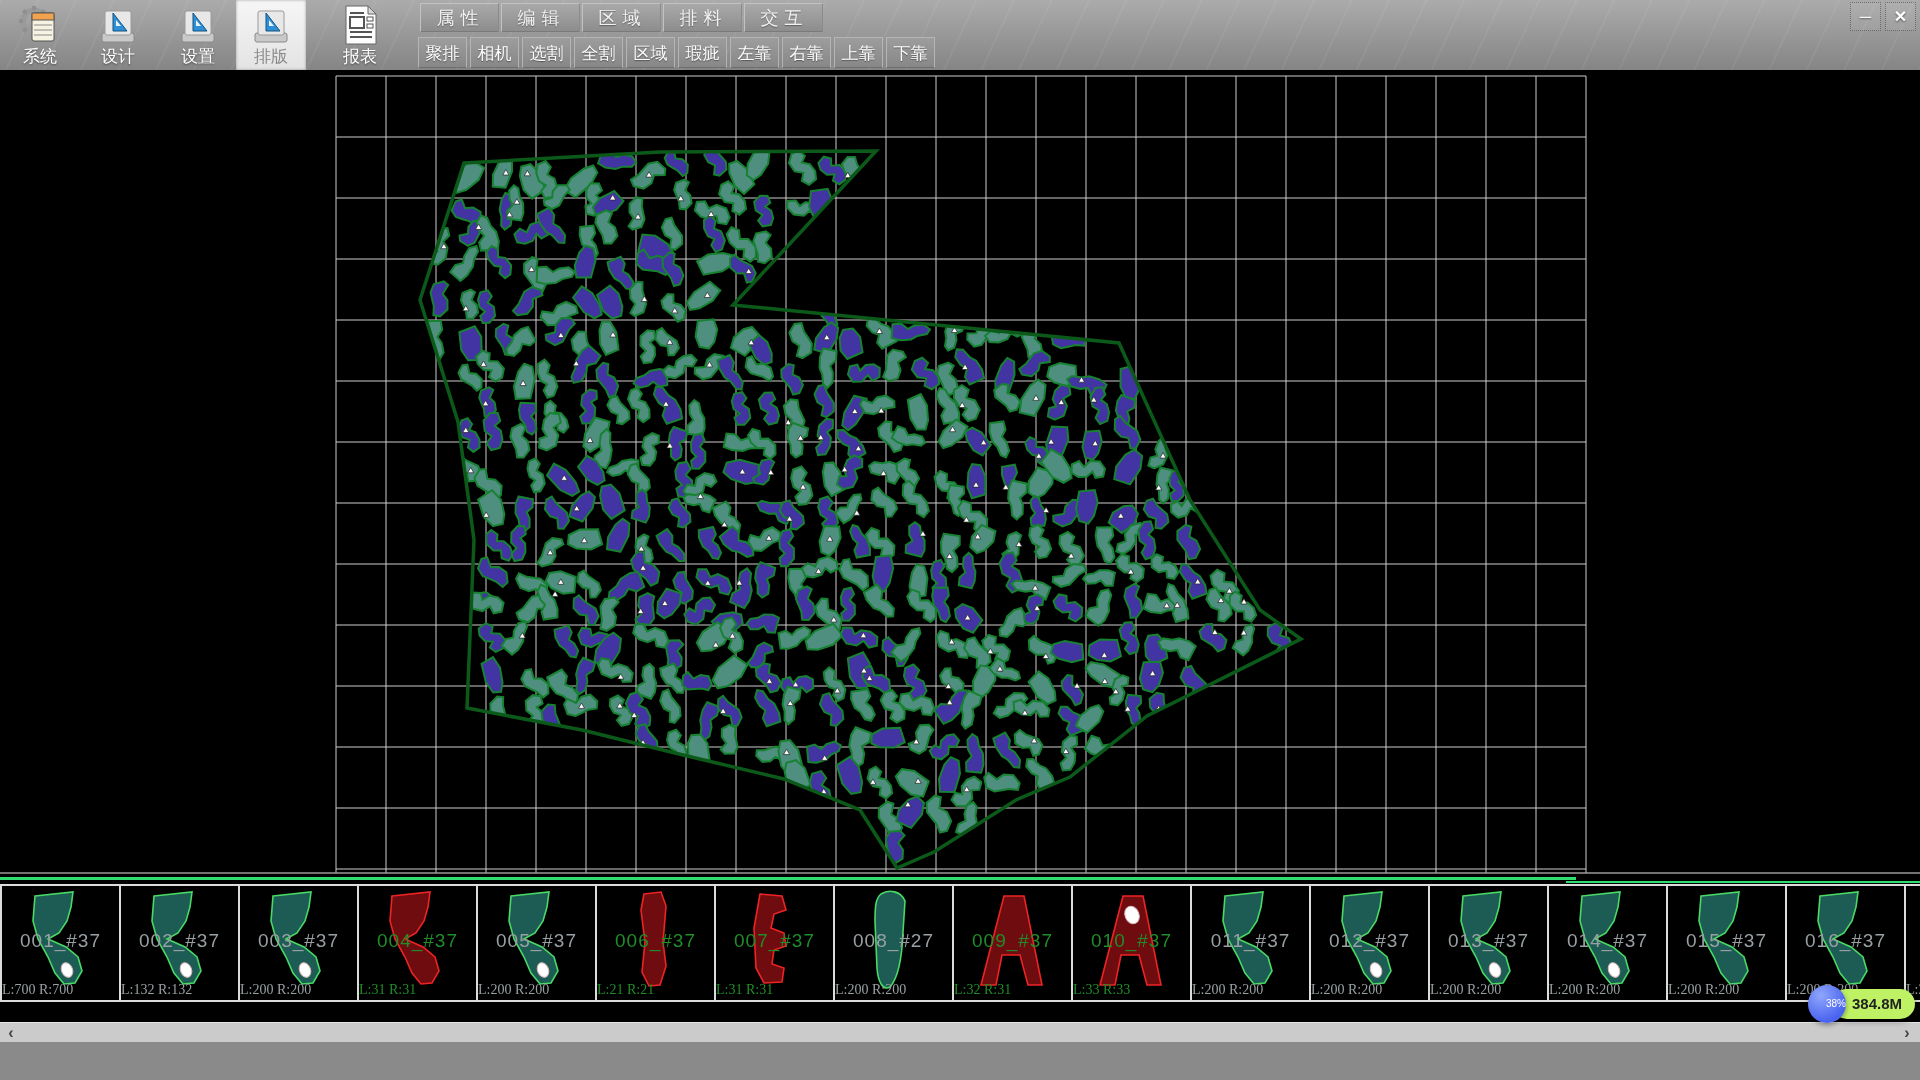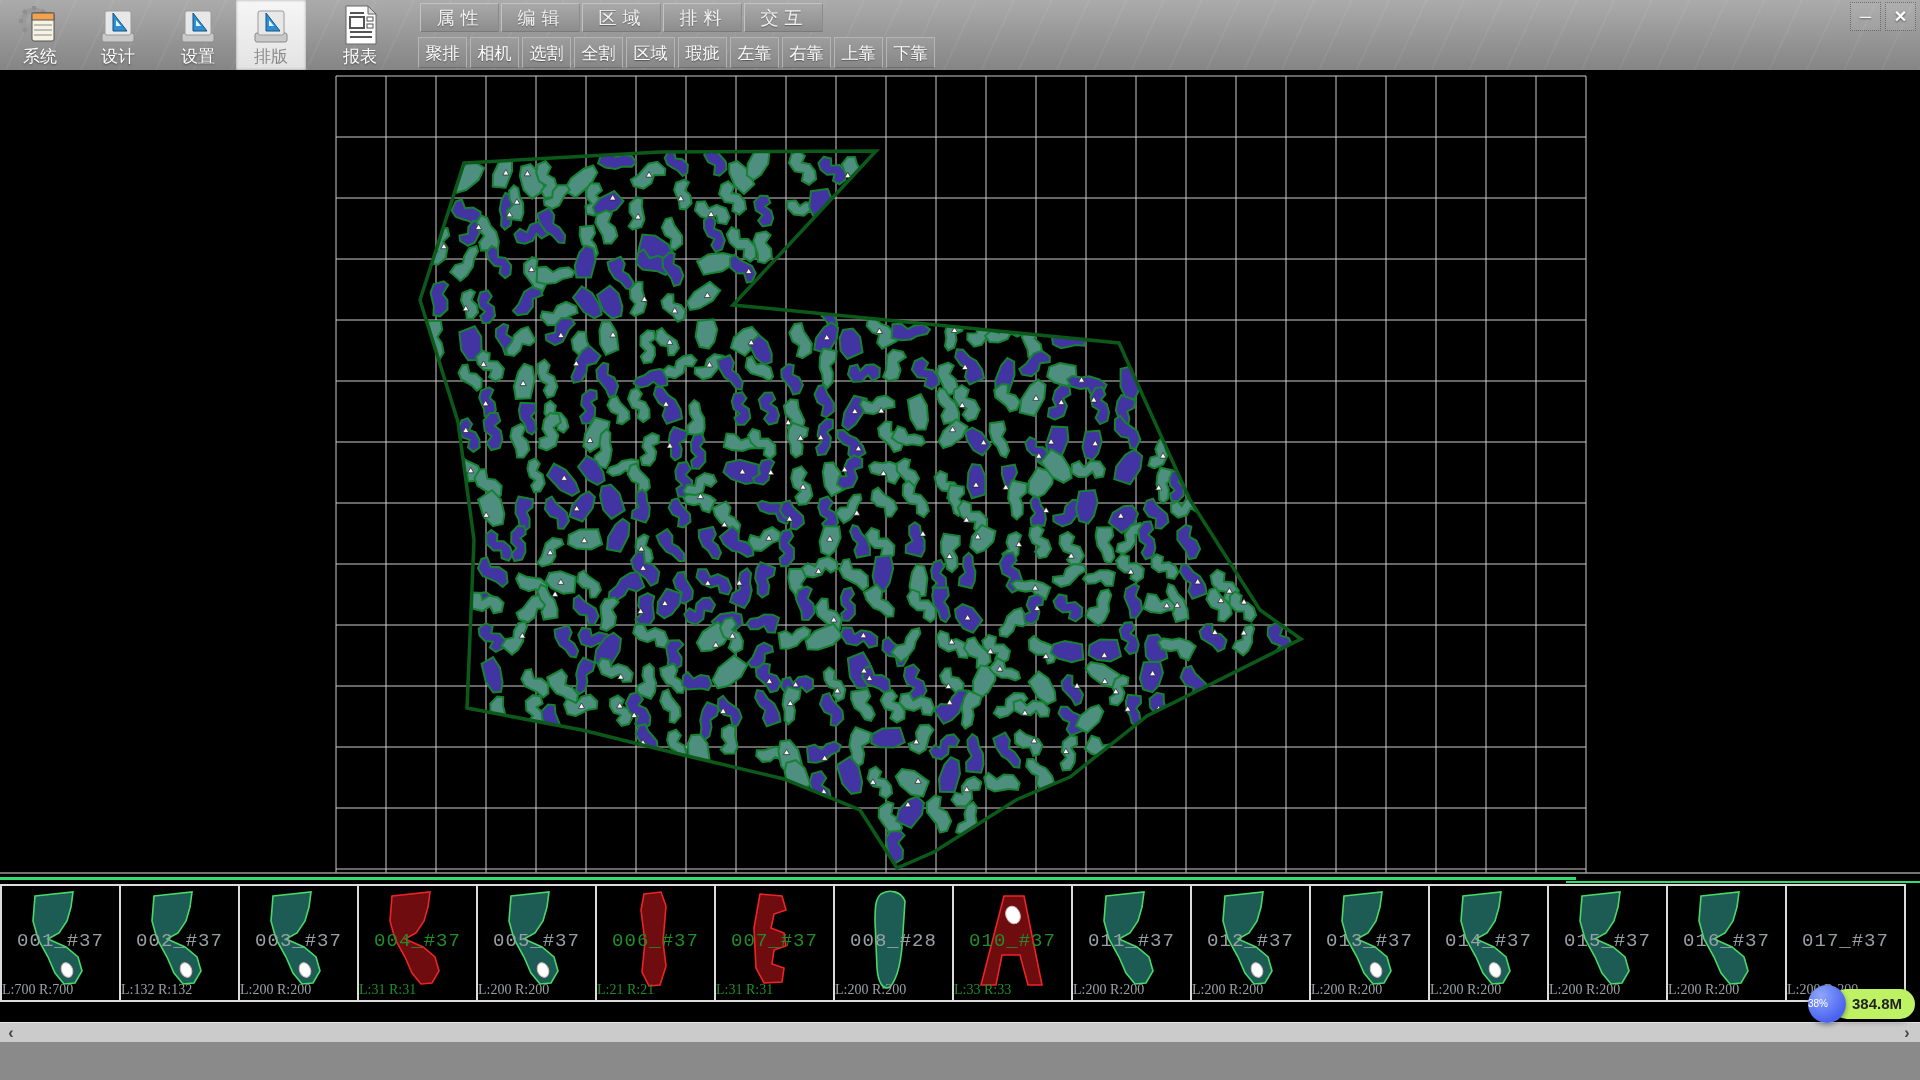--- a/index.html
+++ b/index.html
@@ -33,32 +33,32 @@
   
   .sep1{position:absolute;top:877px;left:0;width:1576px;height:3px;background:#2fdc6e;z-index:3;}
   .sep2{position:absolute;top:881px;left:1566px;width:354px;height:2px;background:#2fdc6e;z-index:3;}
   
   .strip{position:absolute;top:884px;left:0;width:1920px;height:118px;display:flex;z-index:2;}
   .cell{flex:none;width:121px;height:118px;margin-left:-2px;border:2px solid #dcdcdc;background:#000;
     position:relative;box-sizing:border-box;cursor:pointer;}
   .cell:first-child{margin-left:0;}
   .cell svg{position:absolute;left:50%;top:2px;transform:translateX(-50%);}
   .cell .tid{position:absolute;top:44px;width:100%;text-align:center;
-    font-family:Liberation Mono, monospace;font-size:19px;letter-spacing:1px;pointer-events:none;}
+    font-family:Liberation Sans, sans-serif;font-size:19px;letter-spacing:1px;pointer-events:none;}
   .cell .tlr{position:absolute;bottom:2px;width:100%;text-align:left;
     font-family:"Liberation Serif",serif;font-size:14px;pointer-events:none;}
   .c-teal .tid,.c-teal .tlr{color:#98a0a3;}
   .c-red .tid,.c-red .tlr{color:#1f8d28;}
   
   .badge{position:absolute;left:1808px;top:985px;z-index:7;width:110px;height:40px;}
   .badge .pill{position:absolute;left:24px;top:4px;height:30px;line-height:30px;background:#bef264;border-radius:16px;
     padding:0 13px 0 20px;font-size:15px;font-weight:bold;color:#222;box-shadow:0 2px 6px rgba(0,0,0,.45);}
   .badge .circ{position:absolute;left:0;top:0;width:38px;height:38px;border-radius:50%;
     background:radial-gradient(circle at 34% 28%,#8fa6fb,#4a64f0 70%);box-shadow:0 2px 5px rgba(0,0,0,.4);
-    color:#fff;font-size:10px;text-align:left;line-height:38px;}
+    color:#fff;font-size:10px;text-align:right;line-height:38px;}
   
   .hscroll{position:absolute;top:1022px;left:0;width:1920px;height:20px;background:#cbcbcb;z-index:4;
     border-top:1px solid #e6e6e6;}
   .harrow{position:absolute;top:0;width:22px;height:20px;text-align:center;line-height:19px;color:#444;
     font-size:16px;font-weight:bold;cursor:pointer;}
   .harrow.left{left:0;} .harrow.right{right:2px;}
   .statusbar{position:absolute;top:1042px;left:0;width:1920px;height:38px;background:#8a8a8a;z-index:4;}
 </style>
 </head>
 <body>
@@ -773,22 +773,29 @@
         <svg width="80" height="110" viewBox="0 0 80 110">
           <path d="M25,6 L47,8 L51,22 L39,26 L36,40 L49,45 L51,58 L39,62 L37,76 L49,80 L47,94 L29,95 L21,80 L19,40 Z" fill="#6e0c10" stroke="#ee2424" stroke-width="1.6"></path>
         </svg>
         <div class="tid">007_#37</div>
         <div class="tlr">L:31 R:31</div>
       </div>
       <div class="cell c-teal">
         <svg width="80" height="110" viewBox="0 0 80 110">
           <path d="M27,6 C35,1 47,3 51,13 L49,44 C48,70 44,90 36,99 C29,103 24,94 23,80 L21,33 C21,17 22,10 27,6 Z" fill="#1d5b55" stroke="#49d964" stroke-width="1.6"></path>
         </svg>
-        <div class="tid">008_#28</div>
-        <div class="tlr">L:200 R:200</div>
+        <div class="tid">008_#27</div>
+        <div class="tlr">L:200 R:200</div>
+      </div>
+      <div class="cell c-red">
+        <svg width="80" height="110" viewBox="0 0 80 110">
+          <path d="M8,97 L31,8 L51,8 L69,97 L55,97 L47,67 L29,67 L23,97 Z" fill="#6e0c10" stroke="#ee2424" stroke-width="1.6"></path>
+        </svg>
+        <div class="tid">009_#37</div>
+        <div class="tlr">L:32 R:31</div>
       </div>
       <div class="cell c-red">
         <svg width="80" height="110" viewBox="0 0 80 110">
           <path d="M8,97 L31,8 L51,8 L69,97 L55,97 L47,67 L29,67 L23,97 Z" fill="#6e0c10" stroke="#ee2424" stroke-width="1.6"></path>
           <ellipse cx="40" cy="27" rx="7" ry="9" transform="rotate(-22 40 27)" fill="#ffffff" stroke="#d8b8b8"></ellipse>
         </svg>
         <div class="tid">010_#37</div>
         <div class="tlr">L:33 R:33</div>
       </div>
       <div class="cell c-teal">

